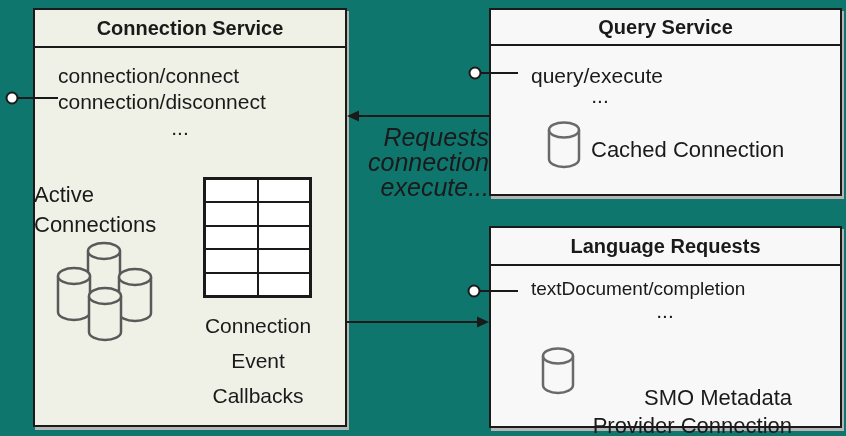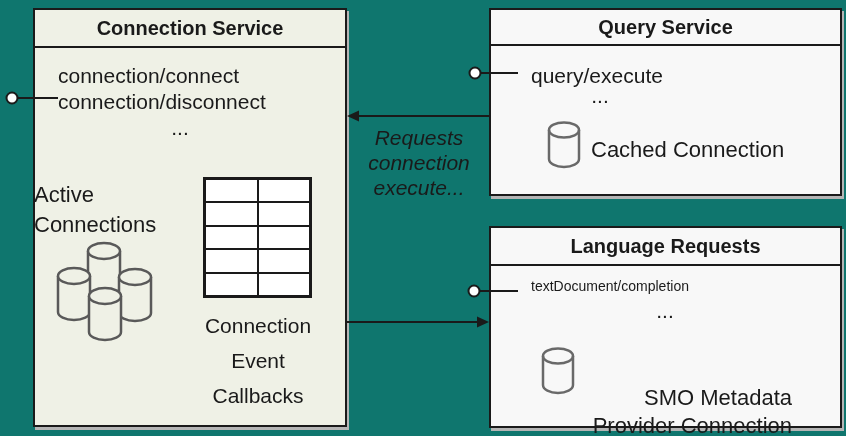--- a/index.html
+++ b/index.html
@@ -19,25 +19,25 @@
   .txt{position:absolute;white-space:nowrap;}
   .methods{left:58px;top:63px;width:244px;font-size:21px;line-height:26px;}
   .methods .dots{text-align:center;}
   .active-label{left:34px;top:180px;width:155px;font-size:22px;line-height:30px;text-align:left;}
   .callbacks-label{left:186px;top:308px;width:144px;font-size:21px;line-height:35px;text-align:center;}
 
   .q-method{left:531px;top:64px;font-size:21px;}
   .q-dots{left:531px;top:84px;width:138px;font-size:21px;text-align:center;}
   .cached-label{left:591px;top:137px;font-size:22px;}
 
-  .l-method{left:531px;top:278px;font-size:14px;}
+  .l-method{left:531px;top:278px;font-size:19px;}
   .l-dots{left:531px;top:299px;width:268px;font-size:21px;text-align:center;}
   .smo-label{left:588px;top:336px;width:204px;font-size:22px;line-height:28px;text-align:right;margin-top:48px;}
 
-  .arrow-label{position:absolute;font-style:italic;font-size:21px;line-height:25px;text-align:center;}
+  .arrow-label{position:absolute;font-style:italic;font-size:25px;line-height:25px;text-align:right;}
   .requests-label{left:349px;top:125px;width:140px;}
   .sent-label{left:349px;top:334px;width:140px;}
 
   #callbacks-table{
     position:absolute;left:203px;top:177px;width:105px;height:117px;
     background:#ffffff;border:2px solid #1a1a1a;
     display:grid;grid-template-columns:1fr 1fr;grid-auto-rows:1fr;
   }
   #callbacks-table .cell{border:1px solid #1a1a1a;}
 

